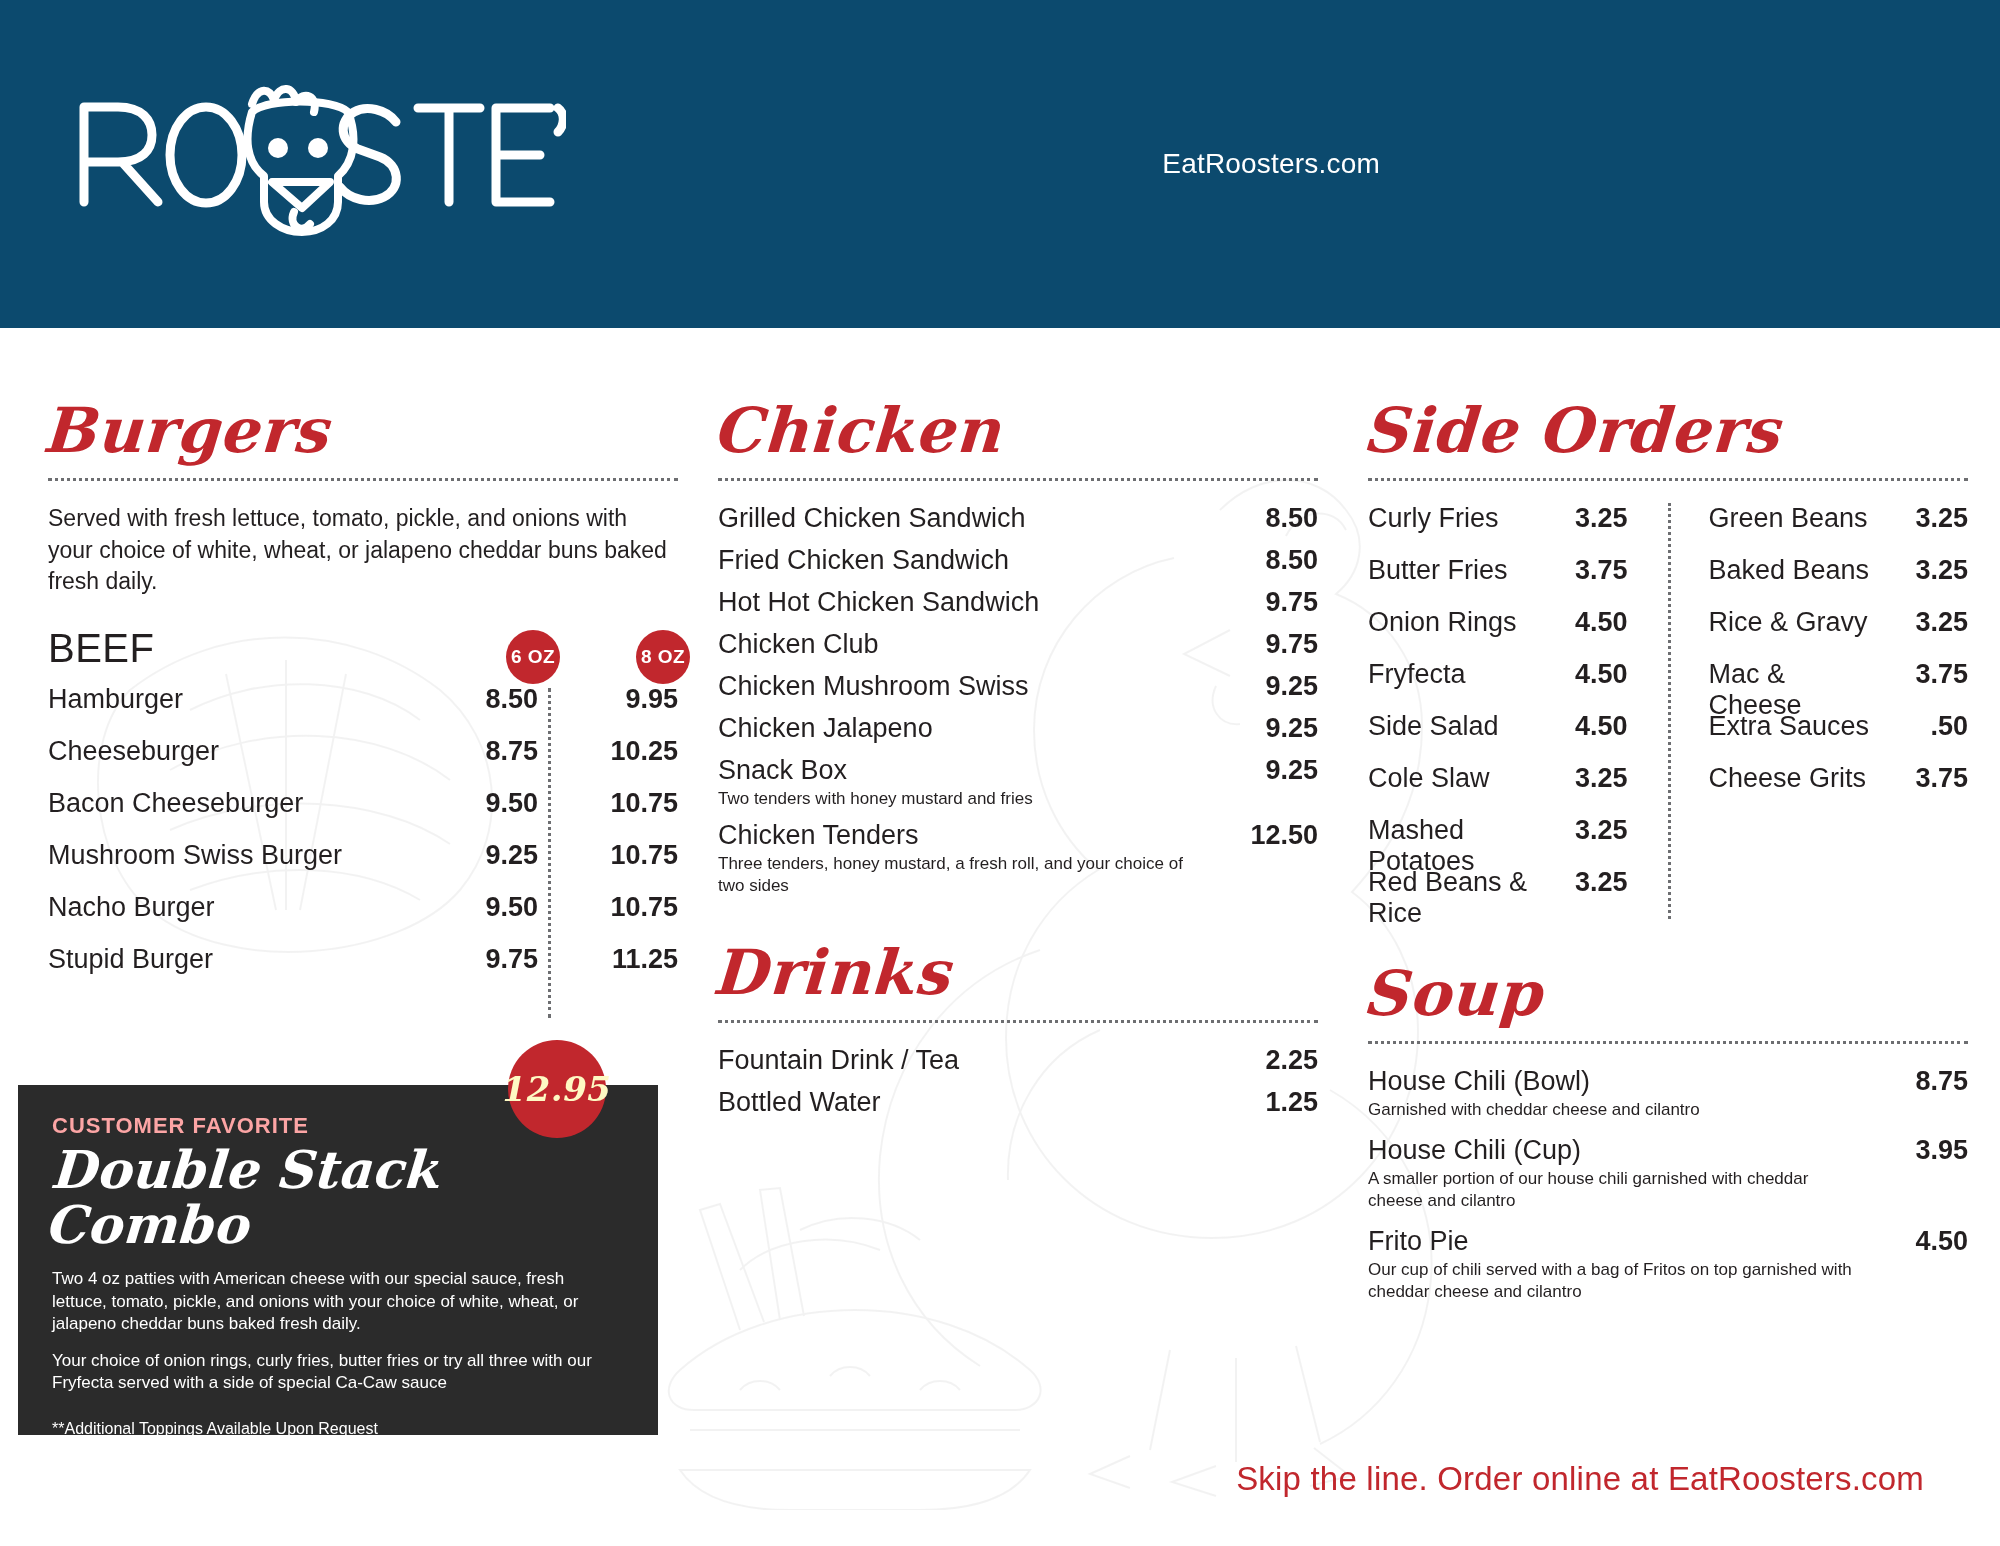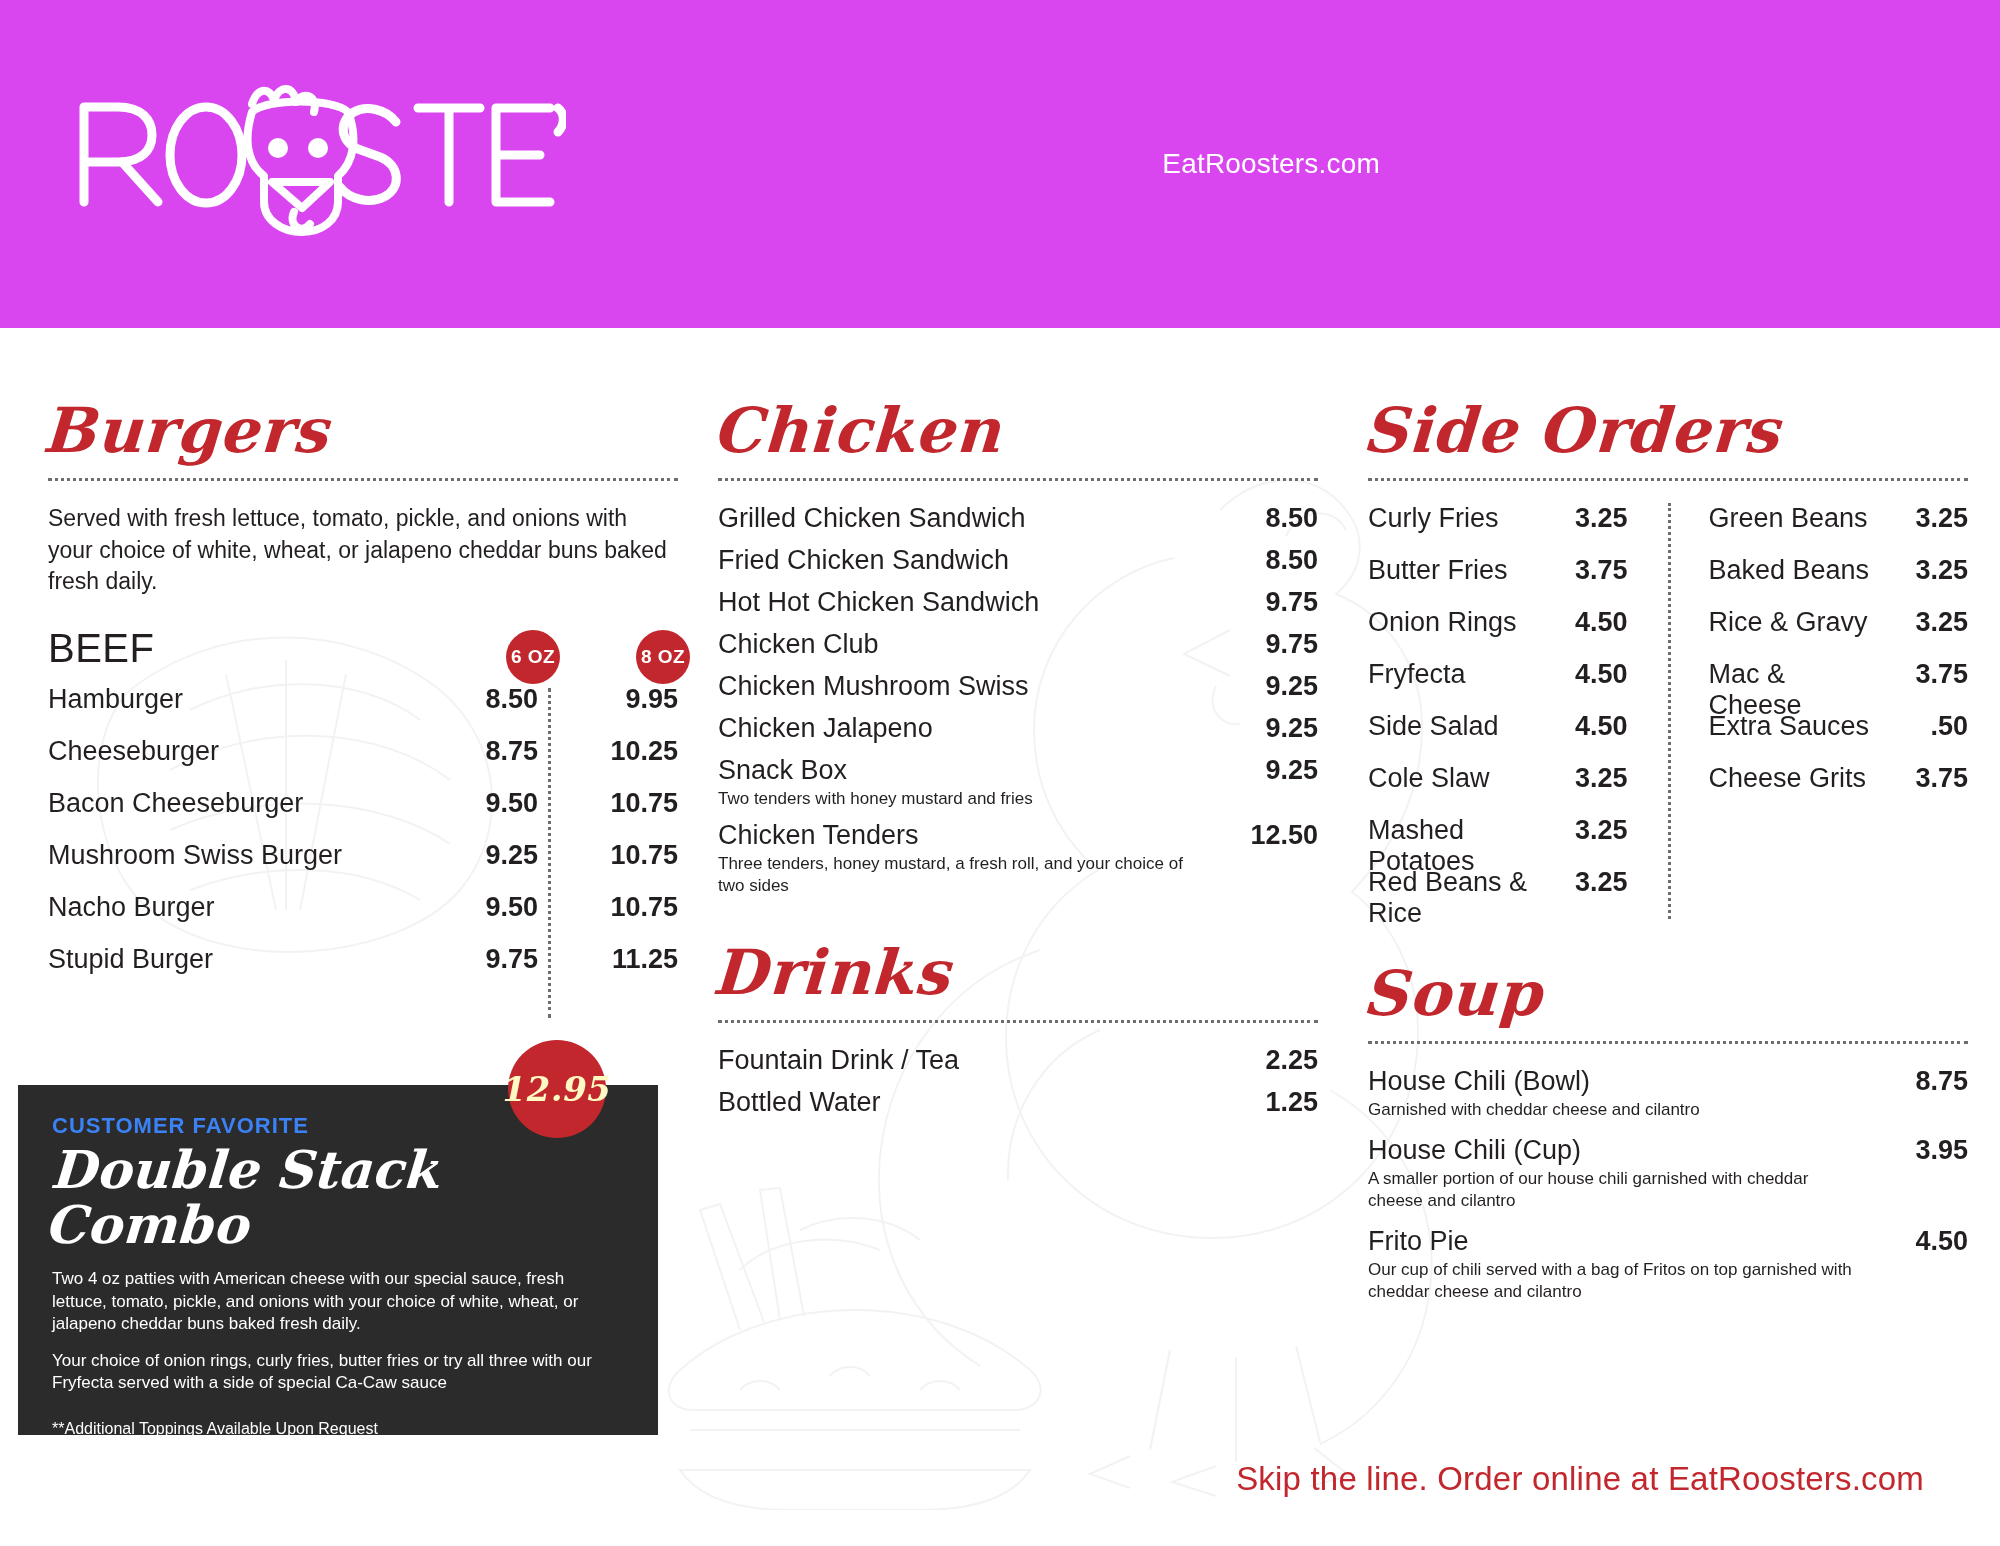--- a/index.html
+++ b/index.html
@@ -15,21 +15,21 @@
     color: #231f20;
     overflow: hidden;
   }
 
   
   .header {
     position: absolute;
     top: 0; left: 0;
     width: 2000px;
     height: 328px;
-    background: #d946ef;
+    background: #0c4a6e;
   }
   .header .url {
     position: absolute;
     right: 620px;
     top: 148px;
     color: #ffffff;
     font-size: 28px;
     letter-spacing: .2px;
   }
   .logo {
@@ -160,21 +160,21 @@
     left: 18px;
     top: 1085px;
     width: 640px;
     height: 350px;
     background: #2b2b2b;
     color: #ffffff;
     padding: 28px 34px;
     box-sizing: border-box;
   }
   .combo .fav {
-    color: #3b82f6;
+    color: #fca5a5;
     font-size: 22px;
     letter-spacing: 1px;
     font-weight: bold;
     margin-bottom: 4px;
   }
   .combo .title {
     font-family: "DejaVu Serif", serif;
     font-style: italic;
     font-weight: bold;
     font-size: 52px;

